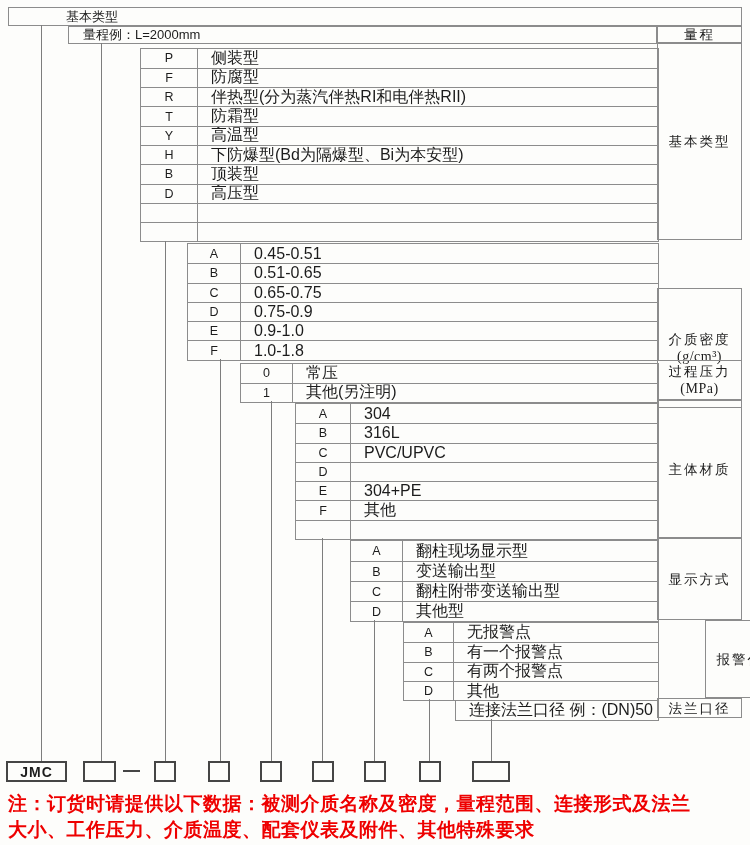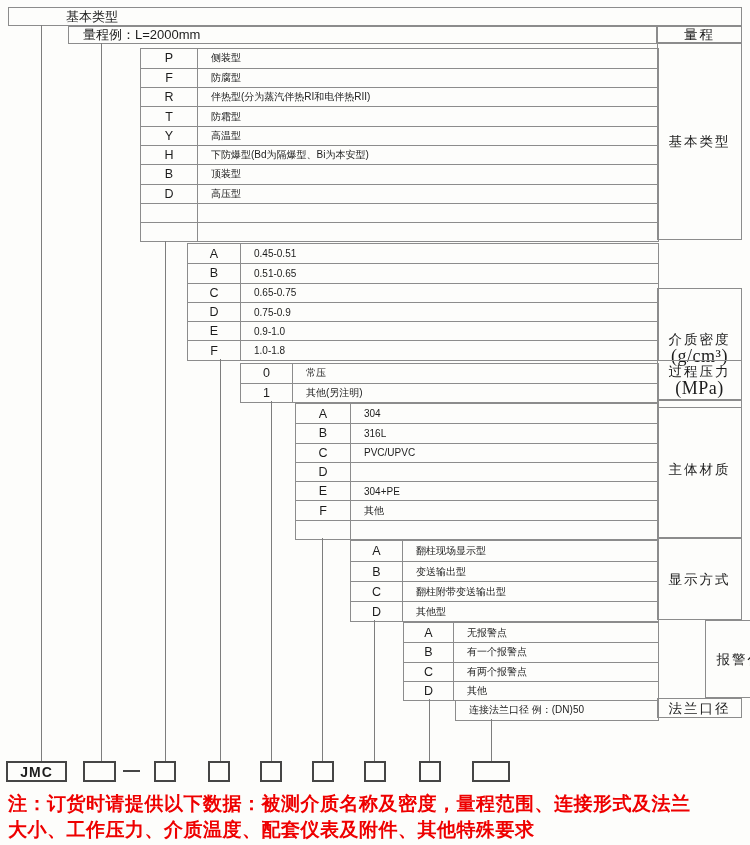--- a/index.html
+++ b/index.html
@@ -29,29 +29,29 @@
   }
   .row{display:flex;box-sizing:border-box;}
   .row + .row{border-top:1px solid var(--line);}
   .code{
     box-sizing:border-box;border-right:1px solid var(--line);
     display:flex;align-items:center;justify-content:center;
     font-size:12.5px;flex:0 0 auto;
   }
   .desc{
     flex:1;display:flex;align-items:center;padding-left:13px;
-    font-size:10px;white-space:nowrap;overflow:hidden;
+    font-size:16px;white-space:nowrap;overflow:hidden;
   }
   .label-cell{
     position:absolute;border:1px solid var(--line);box-sizing:border-box;
     display:flex;flex-direction:column;align-items:center;justify-content:center;
     font-family:"Liberation Serif",serif;font-size:13.5px;letter-spacing:2px;
     text-align:center;line-height:17px;
   }
-  .label-unit{letter-spacing:0.5px;font-size:18px;font-family:"Liberation Serif",serif;}
+  .label-unit{letter-spacing:0.5px;font-size:14px;font-family:"Liberation Serif",serif;}
   .vline{position:absolute;width:1px;background:#7d7d7d;}
   .cbox{
     position:absolute;border:2px solid var(--boxline);box-sizing:border-box;
     background:transparent;
   }
   .jmc-box{
     position:absolute;left:6px;top:761px;width:61px;height:21px;
     border:2px solid var(--boxline);box-sizing:border-box;
     display:flex;align-items:center;justify-content:center;
     font-weight:bold;font-size:14px;letter-spacing:1px;

